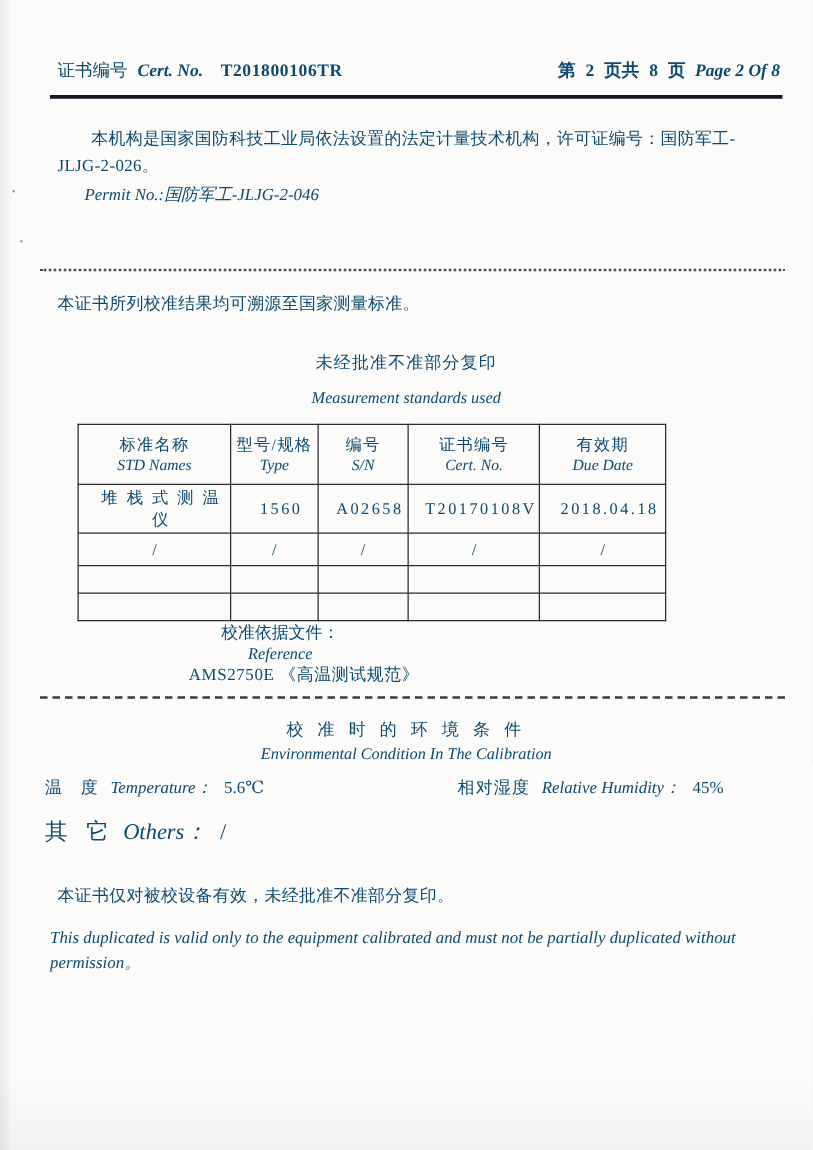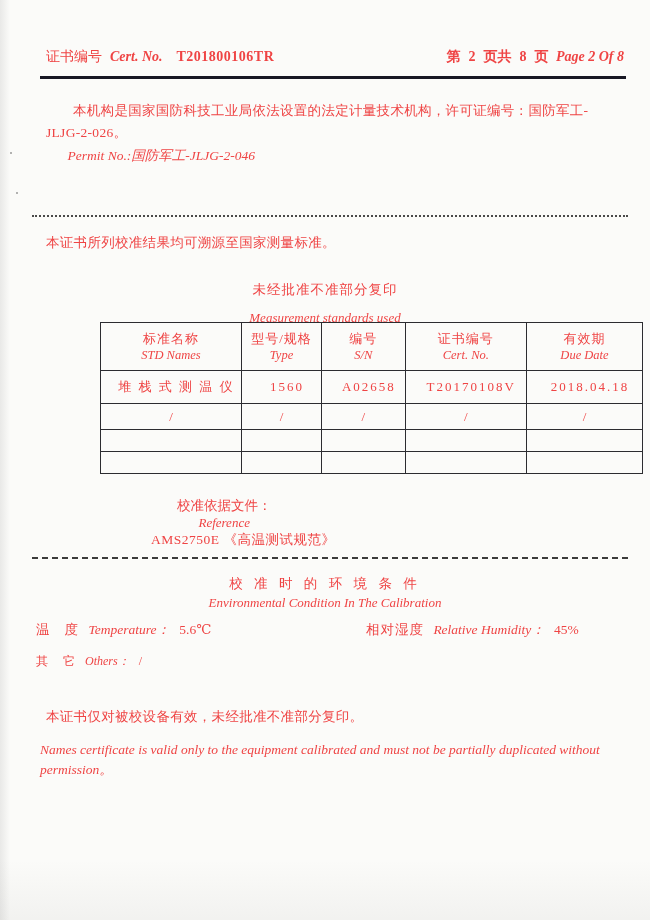--- a/index.html
+++ b/index.html
@@ -5,21 +5,21 @@
   * { margin:0; padding:0; box-sizing:border-box; }
   html,body { width:650px; }
   body {
     font-family:"Liberation Serif","DejaVu Serif",serif;
     background:#e8e8e6;
   }
   .page {
     position:relative;
     width:650px; height:920px;
     background:#fbfbf9;
-    color:#ef4444;
+    color:#0c4a6e;
     overflow:hidden;
   }
   
   .page::before {
     content:""; position:absolute; left:0; top:0; bottom:0; width:10px;
     background:linear-gradient(to right, rgba(70,70,75,0.10), rgba(70,70,75,0));
     pointer-events:none;
   }
   .page::after {
     content:""; position:absolute; left:0; right:0; bottom:0; height:60px;
@@ -63,24 +63,23 @@
   
   .trace { position:absolute; top:233px; left:46px; right:28px; font-size:13.5px; }
   .trace .p-zh { line-height:1.5; letter-spacing:0.3px; }
   .trace .p-en { font-style:italic; margin-top:7px; }
   .std-title { position:absolute; top:281px; left:0; right:0; text-align:center; }
   .std-title .t-zh { font-size:13.5px; letter-spacing:1px; }
   .std-title .t-en { font-size:13px; font-style:italic; margin-top:11px; }
 
   
   table.std-table {
-    position:absolute; top:322px; left:62px;
-    width:543px; border-collapse:collapse; table-layout:fixed;
+    position:absolute; top:339px; left:62px;
+    width:471px; border-collapse:collapse; table-layout:fixed;
     font-size:13px;
-    margin-left:38px;
   }
   .std-table td {
     border:1.6px solid #2c2c30;
     text-align:center; vertical-align:middle;
     padding:1px 2px;
   }
   .std-table .h-zh { display:block; letter-spacing:1px; }
   .std-table .h-en { display:block; font-style:italic; font-size:12.5px; }
   .std-table tr.hdr td { height:48px; }
   .std-table tr.r1 td { height:33px; letter-spacing:2px;padding-left:13px; }
@@ -92,21 +91,21 @@
   .reference { position:absolute; top:497px; left:113px; display:flex; align-items:center;flex-direction:column; }
   .reference .ref-label { text-align:center; font-size:13.5px; }
   .reference .ref-label .l-en { font-style:italic; font-size:13px; }
   .reference .ref-value { font-size:13.5px; margin-left:38px; letter-spacing:0.5px; }
 
   
   .env-title { position:absolute; top:575px; left:0; right:0; text-align:center; }
   .env-title .t-zh { font-size:13.5px; letter-spacing:4px; }
   .env-title .t-en { font-style:italic; font-size:13px; margin-top:2px; }
   .env-row1 { position:absolute; top:621px; left:36px; right:28px; font-size:13.5px; }
-  .env-row2 { position:absolute; top:653px; left:36px; font-size:12px; }
+  .env-row2 { position:absolute; top:653px; left:36px; font-size:18px; }
   .env-item .lbl-zh { letter-spacing:1px; }
   .env-item .lbl-en { font-style:italic; margin:0 6px 0 6px; }
   .env-temp { display:inline-block; }
   .env-hum { display:inline-block; position:absolute; left:330px; }
   .sp-zh { display:inline-block; width:14px; }
 
   
   .footer-zh { position:absolute; top:708px; left:46px; right:28px; font-size:13.5px; letter-spacing:0.3px; }
   .footer-en { position:absolute; top:740px; left:40px; right:22px; font-size:13.5px; font-style:italic; line-height:1.5; }
 </style>
@@ -229,14 +228,14 @@
 
   <div class="env-row2">
     <span class="env-item">
       <span class="lbl-zh"><span>其</span><span class="sp-zh"></span><span>它</span></span>
       <span class="lbl-en">Others：</span>
       <span class="val">/</span>
     </span>
   </div>
 
   <p class="footer-zh">本证书仅对被校设备有效，未经批准不准部分复印。</p>
-  <p class="footer-en">Names certificate is valid only to the equipment calibrated and must not be partially duplicated without permission。</p>
+  <p class="footer-en">This duplicated is valid only to the equipment calibrated and must not be partially duplicated without permission。</p>
 </div>
 
 </body></html>

